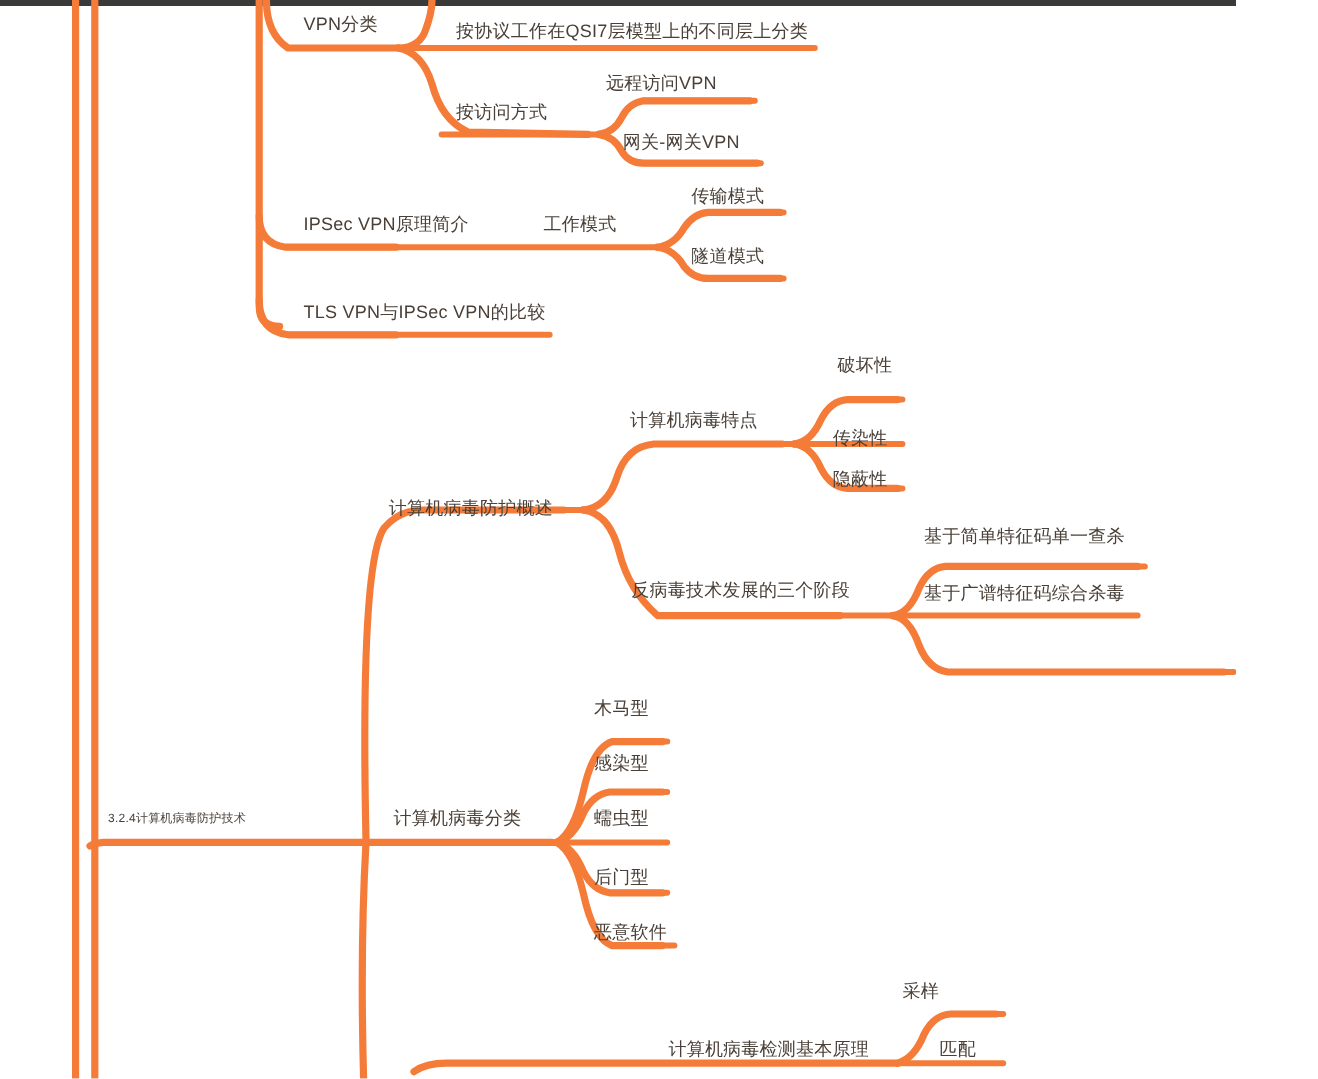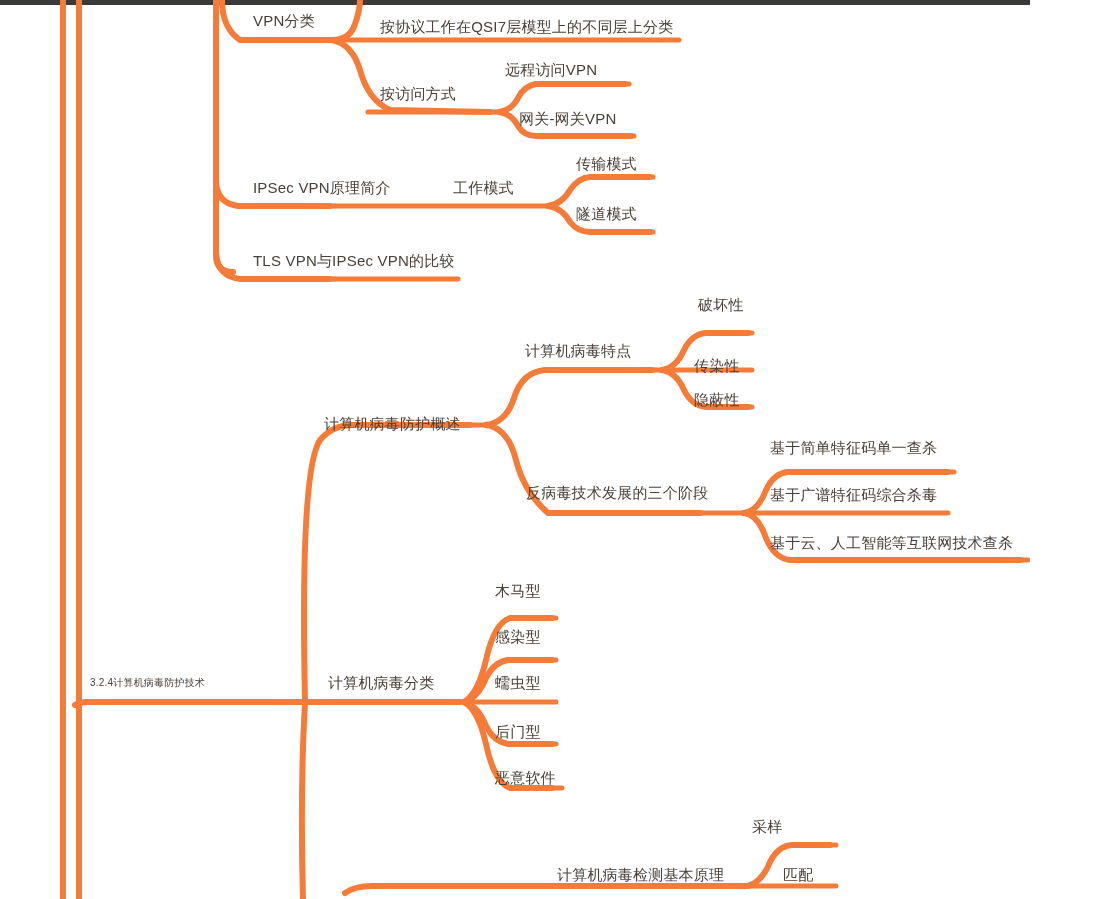--- a/index.html
+++ b/index.html
@@ -157,21 +157,20 @@
   <div class="node-label" style="left:694px; top:344px;margin-top:13px;">传染性</div>
 
   <div class="node-label" style="left:694px; top:391px;">隐蔽性</div>
 
   <div class="node-label" style="left:526px; top:484px;">反病毒技术发展的三个阶段</div>
 
   <div class="node-label" style="left:770px; top:439px;">基于简单特征码单一查杀</div>
 
   <div class="node-label" style="left:770px; top:486px;">基于广谱特征码综合杀毒</div>
 
-  <div class="node-label" style="left:770px; top:534px;">基于云、人工智能等互联网技术查杀</div>
 
   <div class="node-label root" style="left:90px; top:674px;">3.2.4计算机病毒防护技术</div>
 
   <div class="node-label" style="left:328px; top:674px;">计算机病毒分类</div>
 
   <div class="node-label" style="left:495px; top:582px;">木马型</div>
 
   <div class="node-label" style="left:495px; top:628px;text-align:center;">感染型</div>
 
   <div class="node-label" style="left:495px; top:674px;">蠕虫型</div>

